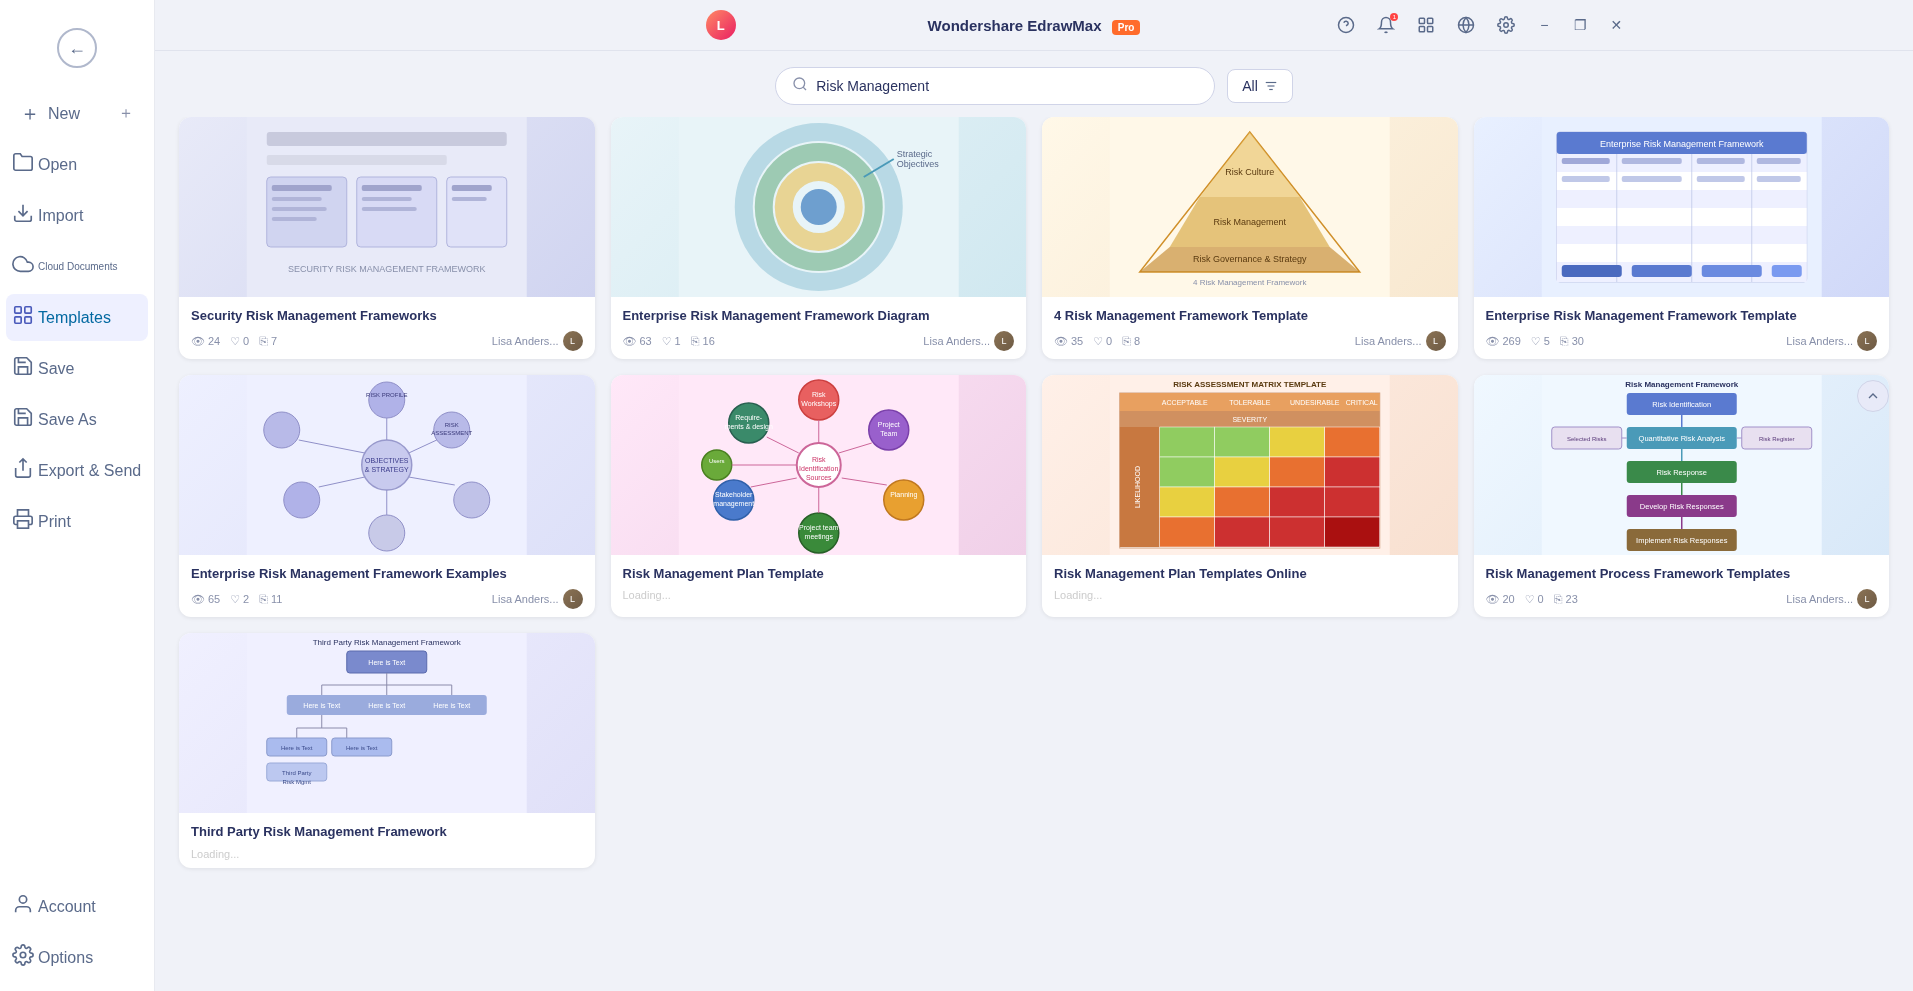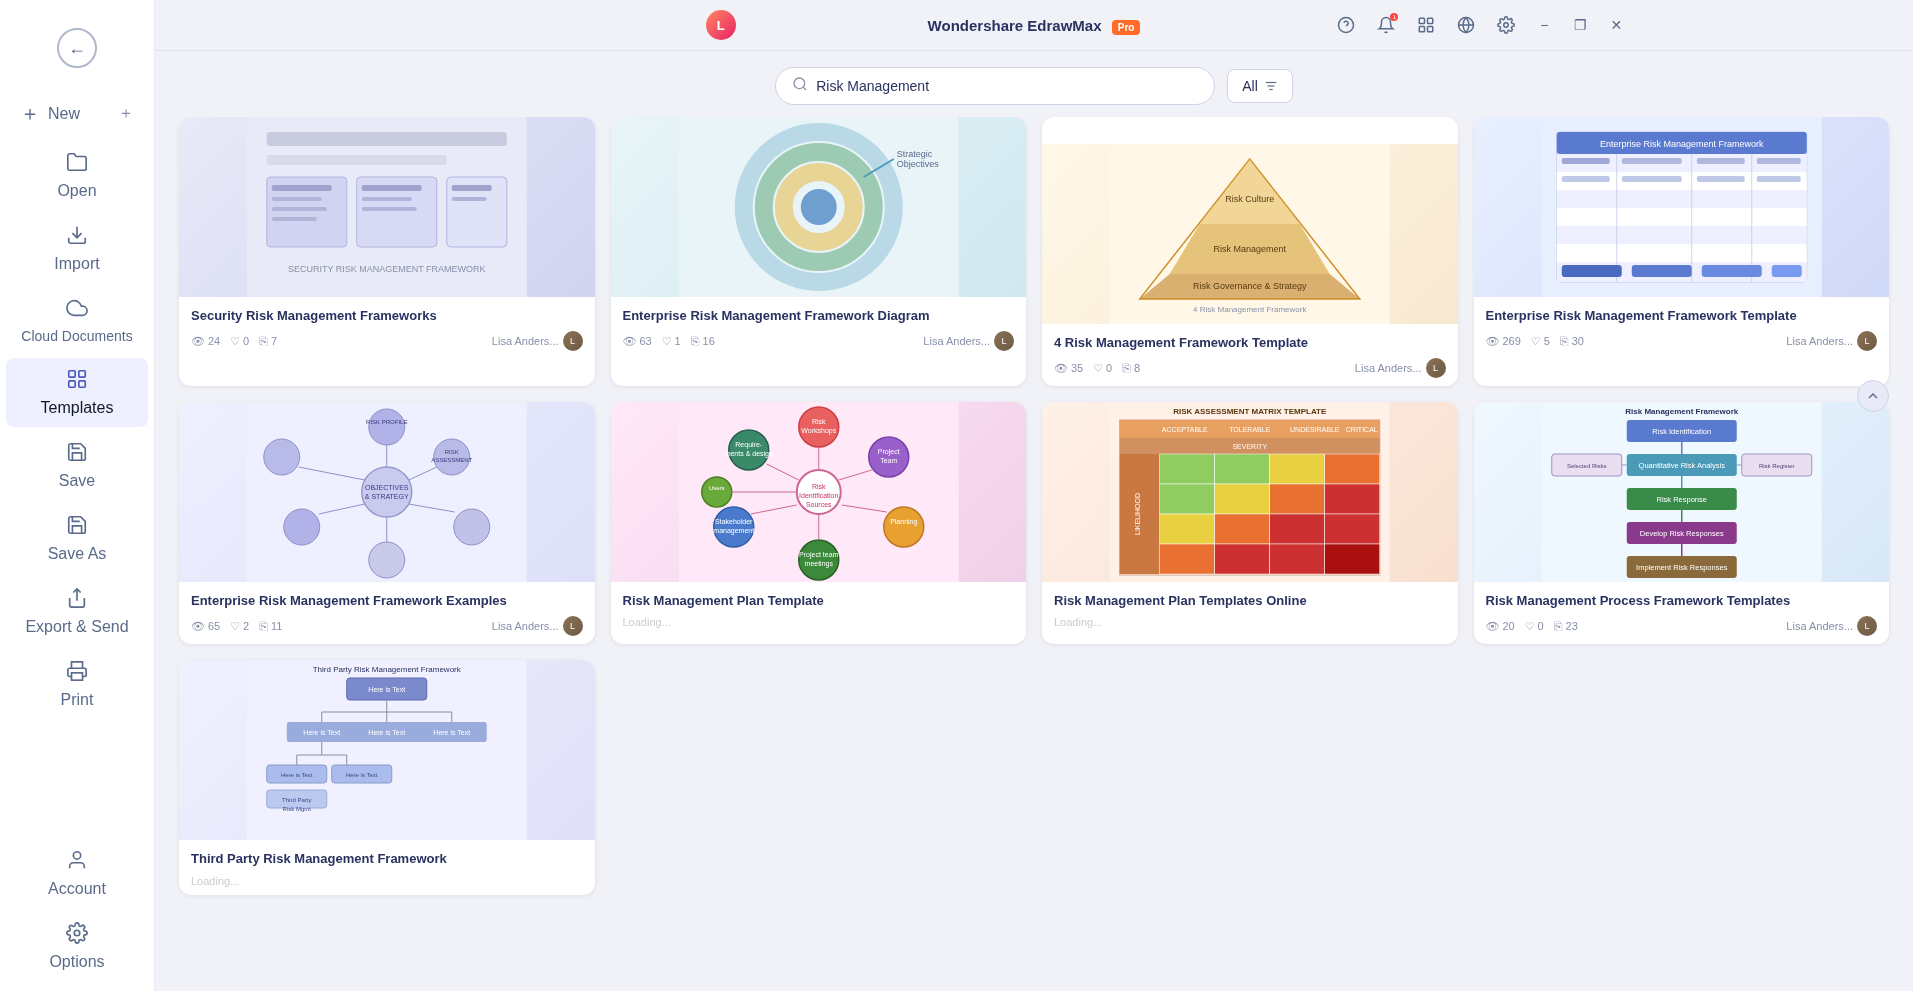--- a/index.html
+++ b/index.html
@@ -29,31 +29,31 @@
       border-radius: 50%;
       border: 2px solid #b0b8cc;
       display: flex; align-items: center; justify-content: center;
       cursor: pointer;
       background: #fff;
       color: #5a6a8a;
       font-size: 18px;
     }
     .sidebar-item {
       display: flex;
-      flex-direction: column;
+      flex-direction: row;
       align-items: center;
       padding: 10px 6px;
       cursor: pointer;
       border-radius: 8px;
       margin: 2px 6px;
       color: #5a6a8a;
       font-size: 12px;
       gap: 4px;
     }
-    .sidebar-item.active { background: #eef0ff; color: #0f172a; }
+    .sidebar-item.active { background: #eef0ff; color: #0369a1; }
     .sidebar-item .icon { font-size: 20px; }
     .sidebar-item .label { font-size: 16px; text-align: center; }
     .sidebar-item.new-item {
       flex-direction: row;
       justify-content: space-between;
       padding: 10px 14px;
     }
     .sidebar-item.new-item .left { display: flex; align-items: center; gap: 8px; }
     .sidebar-spacer { flex: 1; }
     .sidebar-bottom { display: flex; flex-direction: column; }
@@ -249,21 +249,21 @@
       background: linear-gradient(135deg, #8b7355, #6d5a44);
       display: flex; align-items: center; justify-content: center;
       font-size: 9px;
       color: #fff;
     }
 
     
     .img-security { background: linear-gradient(135deg, #e8eaf8 0%, #d0d4f0 100%); position: relative; }
     .img-enterprise1 { background: linear-gradient(135deg, #e8f4f8 0%, #d0e8f0 100%); }
     .img-enterprise2 { background: linear-gradient(135deg, #eef0ff 0%, #dde0f8 100%); }
-    .img-4risk { background: linear-gradient(135deg, #fff8e8 0%, #f8e8d0 100%); margin-top: 27px; }
+    .img-4risk { background: linear-gradient(135deg, #fff8e8 0%, #f8e8d0 100%); }
     .img-enterprise3 { background: linear-gradient(135deg, #e8f0ff 0%, #d0d8f8 100%); }
     .img-riskmatrix { background: linear-gradient(135deg, #fff0e8 0%, #f8e0d0 100%); }
     .img-riskprocess { background: linear-gradient(135deg, #f0f8ff 0%, #d8e8f8 100%); }
     .img-thirdparty { background: linear-gradient(135deg, #f0f0ff 0%, #e0e0f8 100%); }
     .img-riskplantemplate { background: linear-gradient(135deg, #ffe8f8 0%, #f0d0e8 100%); }
   </style>
 </head>
 <body>
 
 <div class="sidebar">
@@ -298,21 +298,21 @@
     </span>
     <span class="label">Import</span>
   </div>
 
   <div class="sidebar-item">
     <span class="icon">
       <svg width="22" height="22" viewBox="0 0 24 24" fill="none" stroke="#5a6a8a" stroke-width="1.8">
         <path d="M18 10h-1.26A8 8 0 109 20h9a5 5 0 000-10z"></path>
       </svg>
     </span>
-    <span class="label" style="font-size:14px;text-align:center;">Cloud Documents</span>
+    <span class="label" style="font-size:10px;text-align:center;">Cloud Documents</span>
   </div>
 
   <div class="sidebar-item active">
     <span class="icon">
       <svg width="22" height="22" viewBox="0 0 24 24" fill="none" stroke="#4a5abb" stroke-width="1.8">
         <rect x="3" y="3" width="7" height="7" rx="1"></rect>
         <rect x="14" y="3" width="7" height="7" rx="1"></rect>
         <rect x="3" y="14" width="7" height="7" rx="1"></rect>
         <rect x="14" y="14" width="7" height="7" rx="1"></rect>
       </svg>

